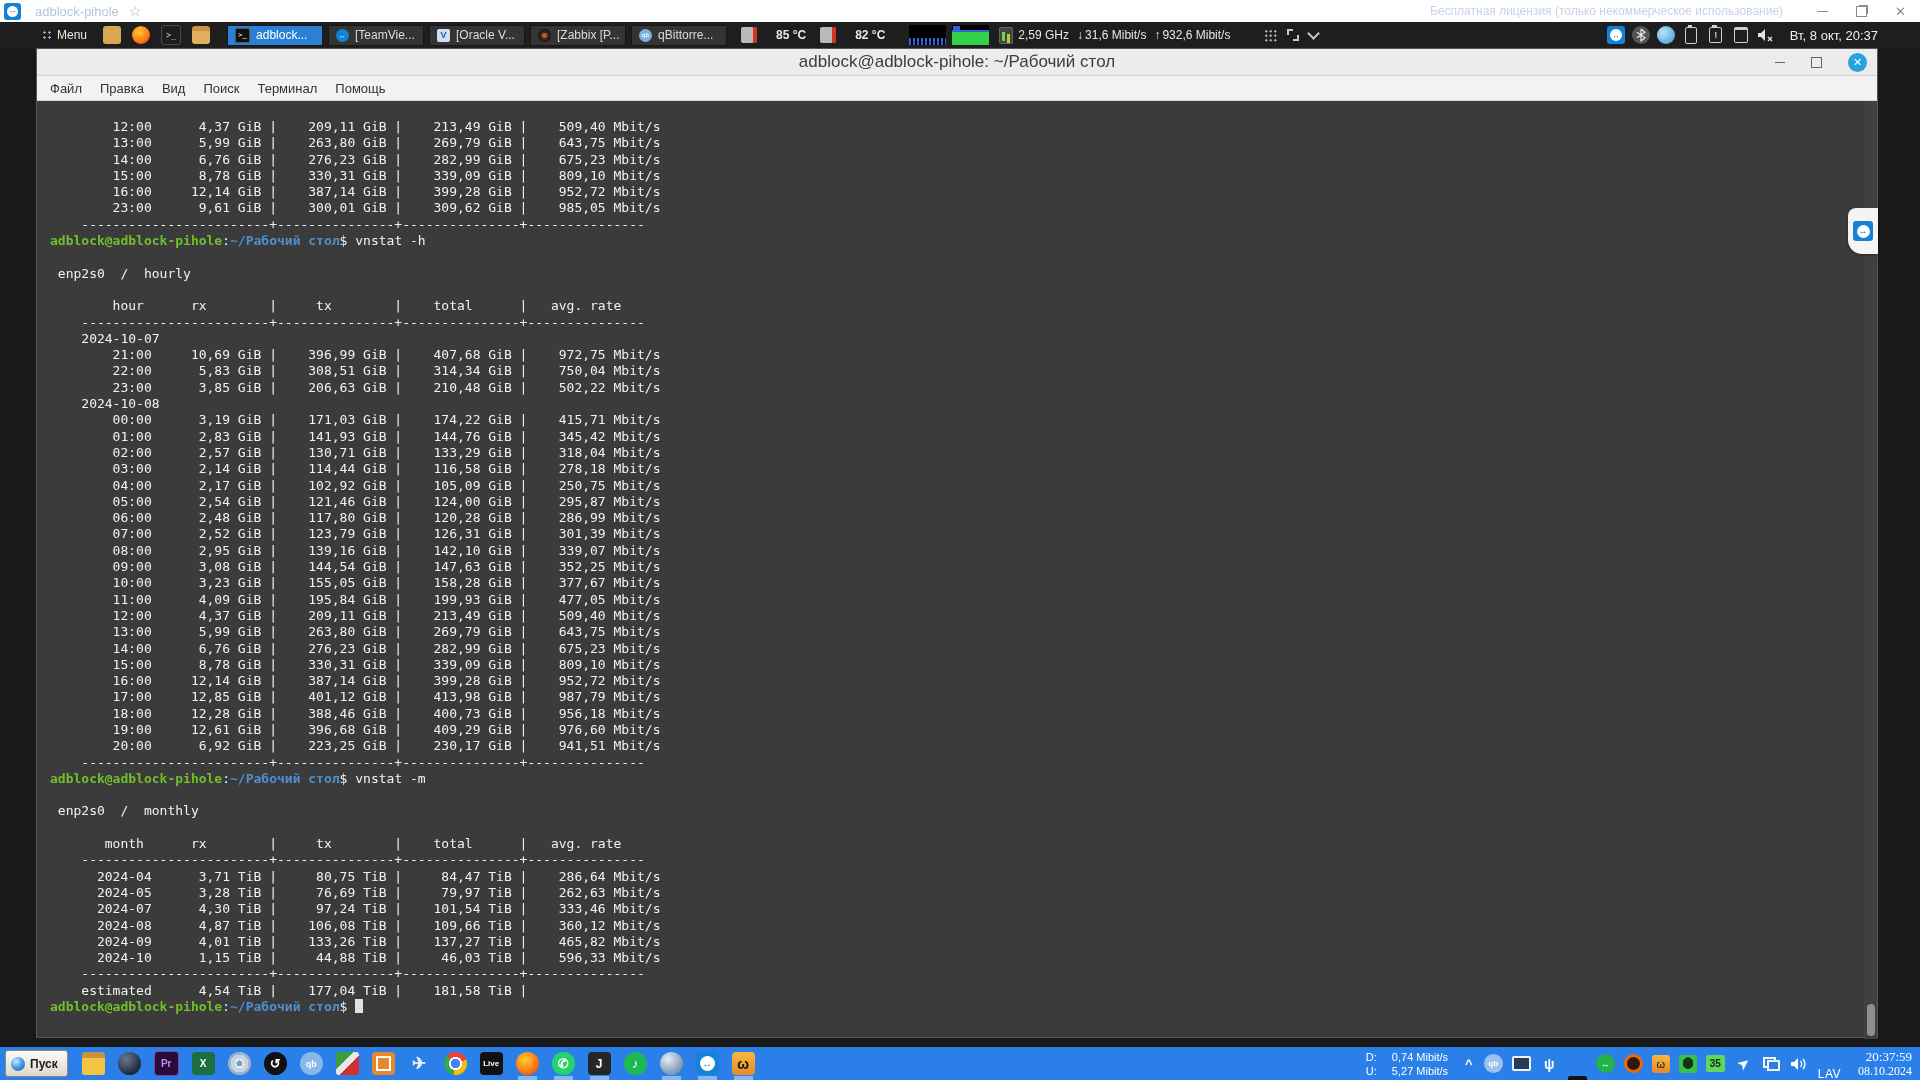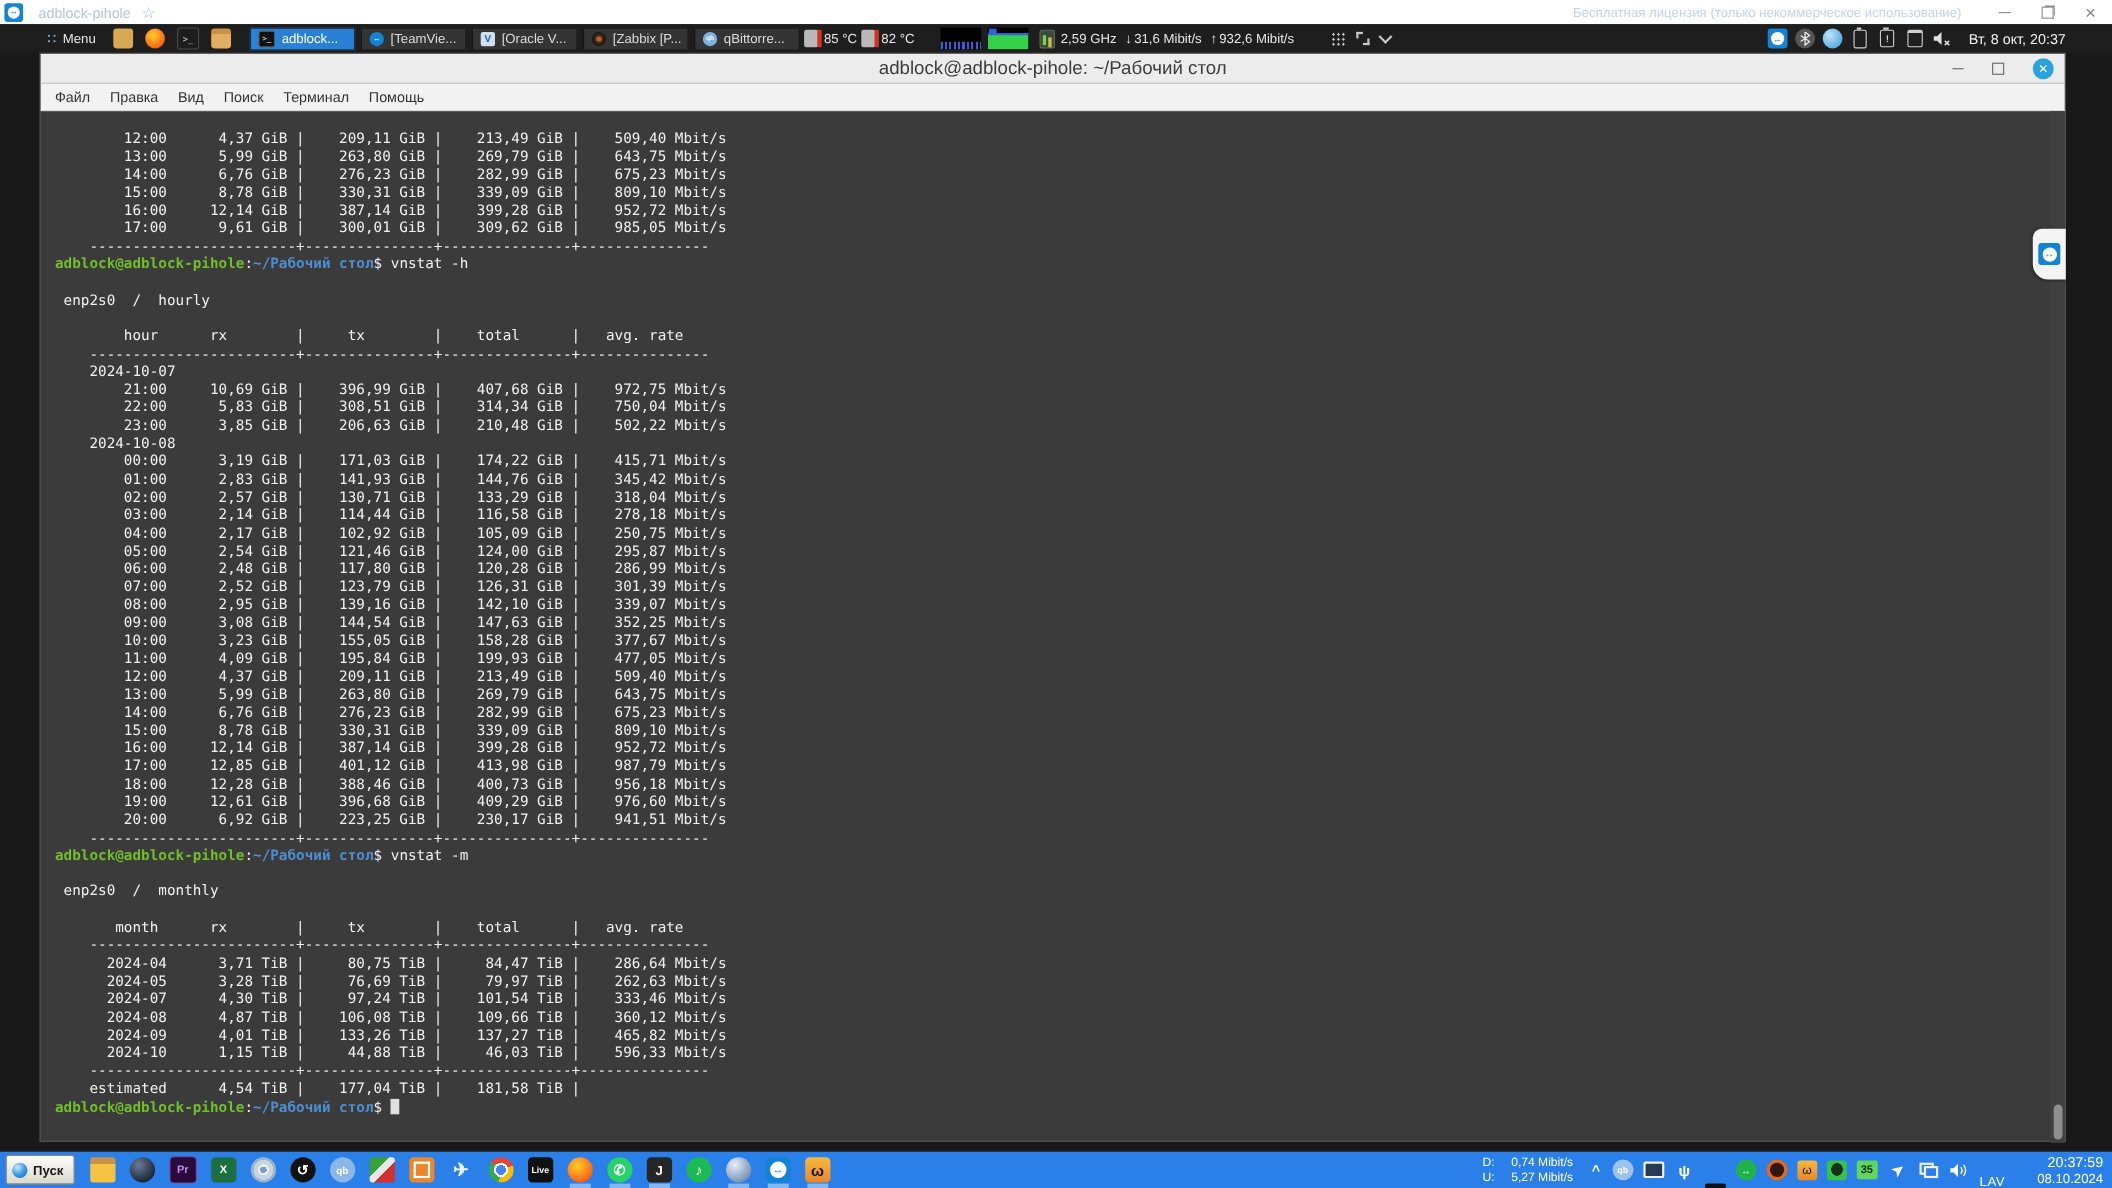--- a/index.html
+++ b/index.html
@@ -34,21 +34,21 @@
   .wb{width:96px;height:21px;background:#343434;border:1px solid #161616;display:flex;align-items:center;gap:6px;
       padding:0 7px;box-sizing:border-box;color:#dddddd;white-space:nowrap;overflow:hidden;font-size:12px;}
   .wb.active{background:#2a80d4;color:#fff;}
   .wbi{width:13px;height:13px;flex:0 0 auto;border-radius:2px;display:flex;align-items:center;justify-content:center;font-size:7px;font-weight:bold;}
   .wbi-term{background:#111;border:1px solid #555;color:#ccc;font-family:"DejaVu Sans Mono",monospace;}
   .wbi-tv{border-radius:50%;background:#1283d7;color:#fff;}
   .wbi-vbox{background:#cfe0f0;color:#2060a8;font-size:9px;}
   .wbi-zbx{border-radius:50%;background:#3a2a22;box-shadow:inset 0 0 0 2px #241a14;position:relative;}
   .wbi-zbx::after{content:"";position:absolute;left:4px;top:4px;width:5px;height:5px;border-radius:50%;background:#c05a28;}
   .wbi-qb{border-radius:50%;background:#7fb0e0;color:#fff;font-size:6px;}
-  .sensor{display:flex;align-items:center;gap:5px;margin-left:4px;}
+  .sensor{display:flex;align-items:center;gap:22px;margin-left:14px;font-weight:bold;}
   .chip{width:13px;height:16px;background:#b9b9b9;border-radius:2px;position:relative;}
   .chip::after{content:"";position:absolute;right:-3px;top:0;width:4px;height:16px;background:#d43320;border-radius:1px;}
   .graph{width:37px;height:20px;background:#000;margin-left:24px;position:relative;overflow:hidden;}
   .graph .bars{position:absolute;left:0;right:0;bottom:0;height:7px;
                background:repeating-linear-gradient(90deg,#2f62d8 0 2px,transparent 2px 4px);}
   .graph.g2 .fill{position:absolute;left:0;right:0;bottom:0;height:13px;background:#35d04a;border-top:2px solid #2f62d8;}
   .graph.g2 .sq{position:absolute;left:1px;top:1px;width:7px;height:4px;background:#2f62d8;}
   .freq{display:flex;align-items:center;gap:5px;margin-left:10px;}
   .freq-ic{width:12px;height:15px;background:#3a4a3a;border:1px solid #666;border-radius:2px;position:relative;}
   .freq-ic::after{content:"";position:absolute;left:2px;bottom:2px;width:3px;height:9px;background:#7ad04a;box-shadow:5px 2px 0 #d0c04a;}
@@ -148,21 +148,21 @@
   .t-ring{width:13px;height:13px;border-radius:50%;border:3px solid #e86a10;background:#30180a;}
   .t-bat2{background:linear-gradient(#f6b93d,#e8882a);border-radius:3px;color:#111;font-size:11px;width:18px;height:18px;display:flex;align-items:center;justify-content:center;}
   .t-alien{width:18px;height:18px;border-radius:3px;background:radial-gradient(ellipse at 50% 45%,#143318 0 5px,#39c04a 5.5px);}
   .t-35{background:#5fd75f;color:#0a2a0a;font-size:10px;border-radius:2px;width:19px;height:17px;}
   .t-tg{color:#fff;font-size:13px;transform:rotate(-38deg);}
   .t-net{position:relative;width:17px;height:14px;}
   .t-net i{position:absolute;width:9px;height:7px;border:2px solid #eef3fa;background:#2a80e8;display:block;}
   .t-net i:first-child{left:0;top:0;}
   .t-net i:last-child{right:0;bottom:0;}
   .t-lav{color:#fff;font-size:12px;letter-spacing:.5px;margin-top:20px;}
-  .tb-clock{color:#fff;text-align:right;line-height:15px;margin-left:20px;}
+  .tb-clock{color:#fff;text-align:right;line-height:15px;margin-left:8px;font-family:Liberation Serif, serif;}
   .tb-clock .tm{font-size:13px;}
   .tb-clock .dt{font-size:12px;}
   svg{display:block;}
 </style>
 </head>
 <body>
 
 <div class="tv-bar">
   <div class="tv-logo">
       <span class="c">↔</span>
@@ -292,21 +292,21 @@
     <span>Терминал</span>
     <span>Помощь</span>
   </div>
   <div class="t-body">
     <div class="t-lines" id="term-lines">
         <div class="tl">        12:00      4,37 GiB |    209,11 GiB |    213,49 GiB |    509,40 Mbit/s</div>
         <div class="tl">        13:00      5,99 GiB |    263,80 GiB |    269,79 GiB |    643,75 Mbit/s</div>
         <div class="tl">        14:00      6,76 GiB |    276,23 GiB |    282,99 GiB |    675,23 Mbit/s</div>
         <div class="tl">        15:00      8,78 GiB |    330,31 GiB |    339,09 GiB |    809,10 Mbit/s</div>
         <div class="tl">        16:00     12,14 GiB |    387,14 GiB |    399,28 GiB |    952,72 Mbit/s</div>
-        <div class="tl">        17:00      9,61 GiB |    300,01 GiB |    309,62 GiB |    985,05 Mbit/s</div>
+        <div class="tl">        23:00      9,61 GiB |    300,01 GiB |    309,62 GiB |    985,05 Mbit/s</div>
         <div class="tl">    ------------------------+---------------+---------------+---------------</div>
         <div class="tl"><span class="pu">adblock@adblock-pihole</span>:<span class="pp">~/Рабочий стол</span>$ vnstat -h</div>
         <div class="tl"></div>
         <div class="tl"> enp2s0  /  hourly</div>
         <div class="tl"></div>
         <div class="tl">        hour      rx        |     tx        |    total      |   avg. rate</div>
         <div class="tl">    ------------------------+---------------+---------------+---------------</div>
         <div class="tl">    2024-10-07</div>
         <div class="tl">        21:00     10,69 GiB |    396,99 GiB |    407,68 GiB |    972,75 Mbit/s</div>
         <div class="tl">        22:00      5,83 GiB |    308,51 GiB |    314,34 GiB |    750,04 Mbit/s</div>

